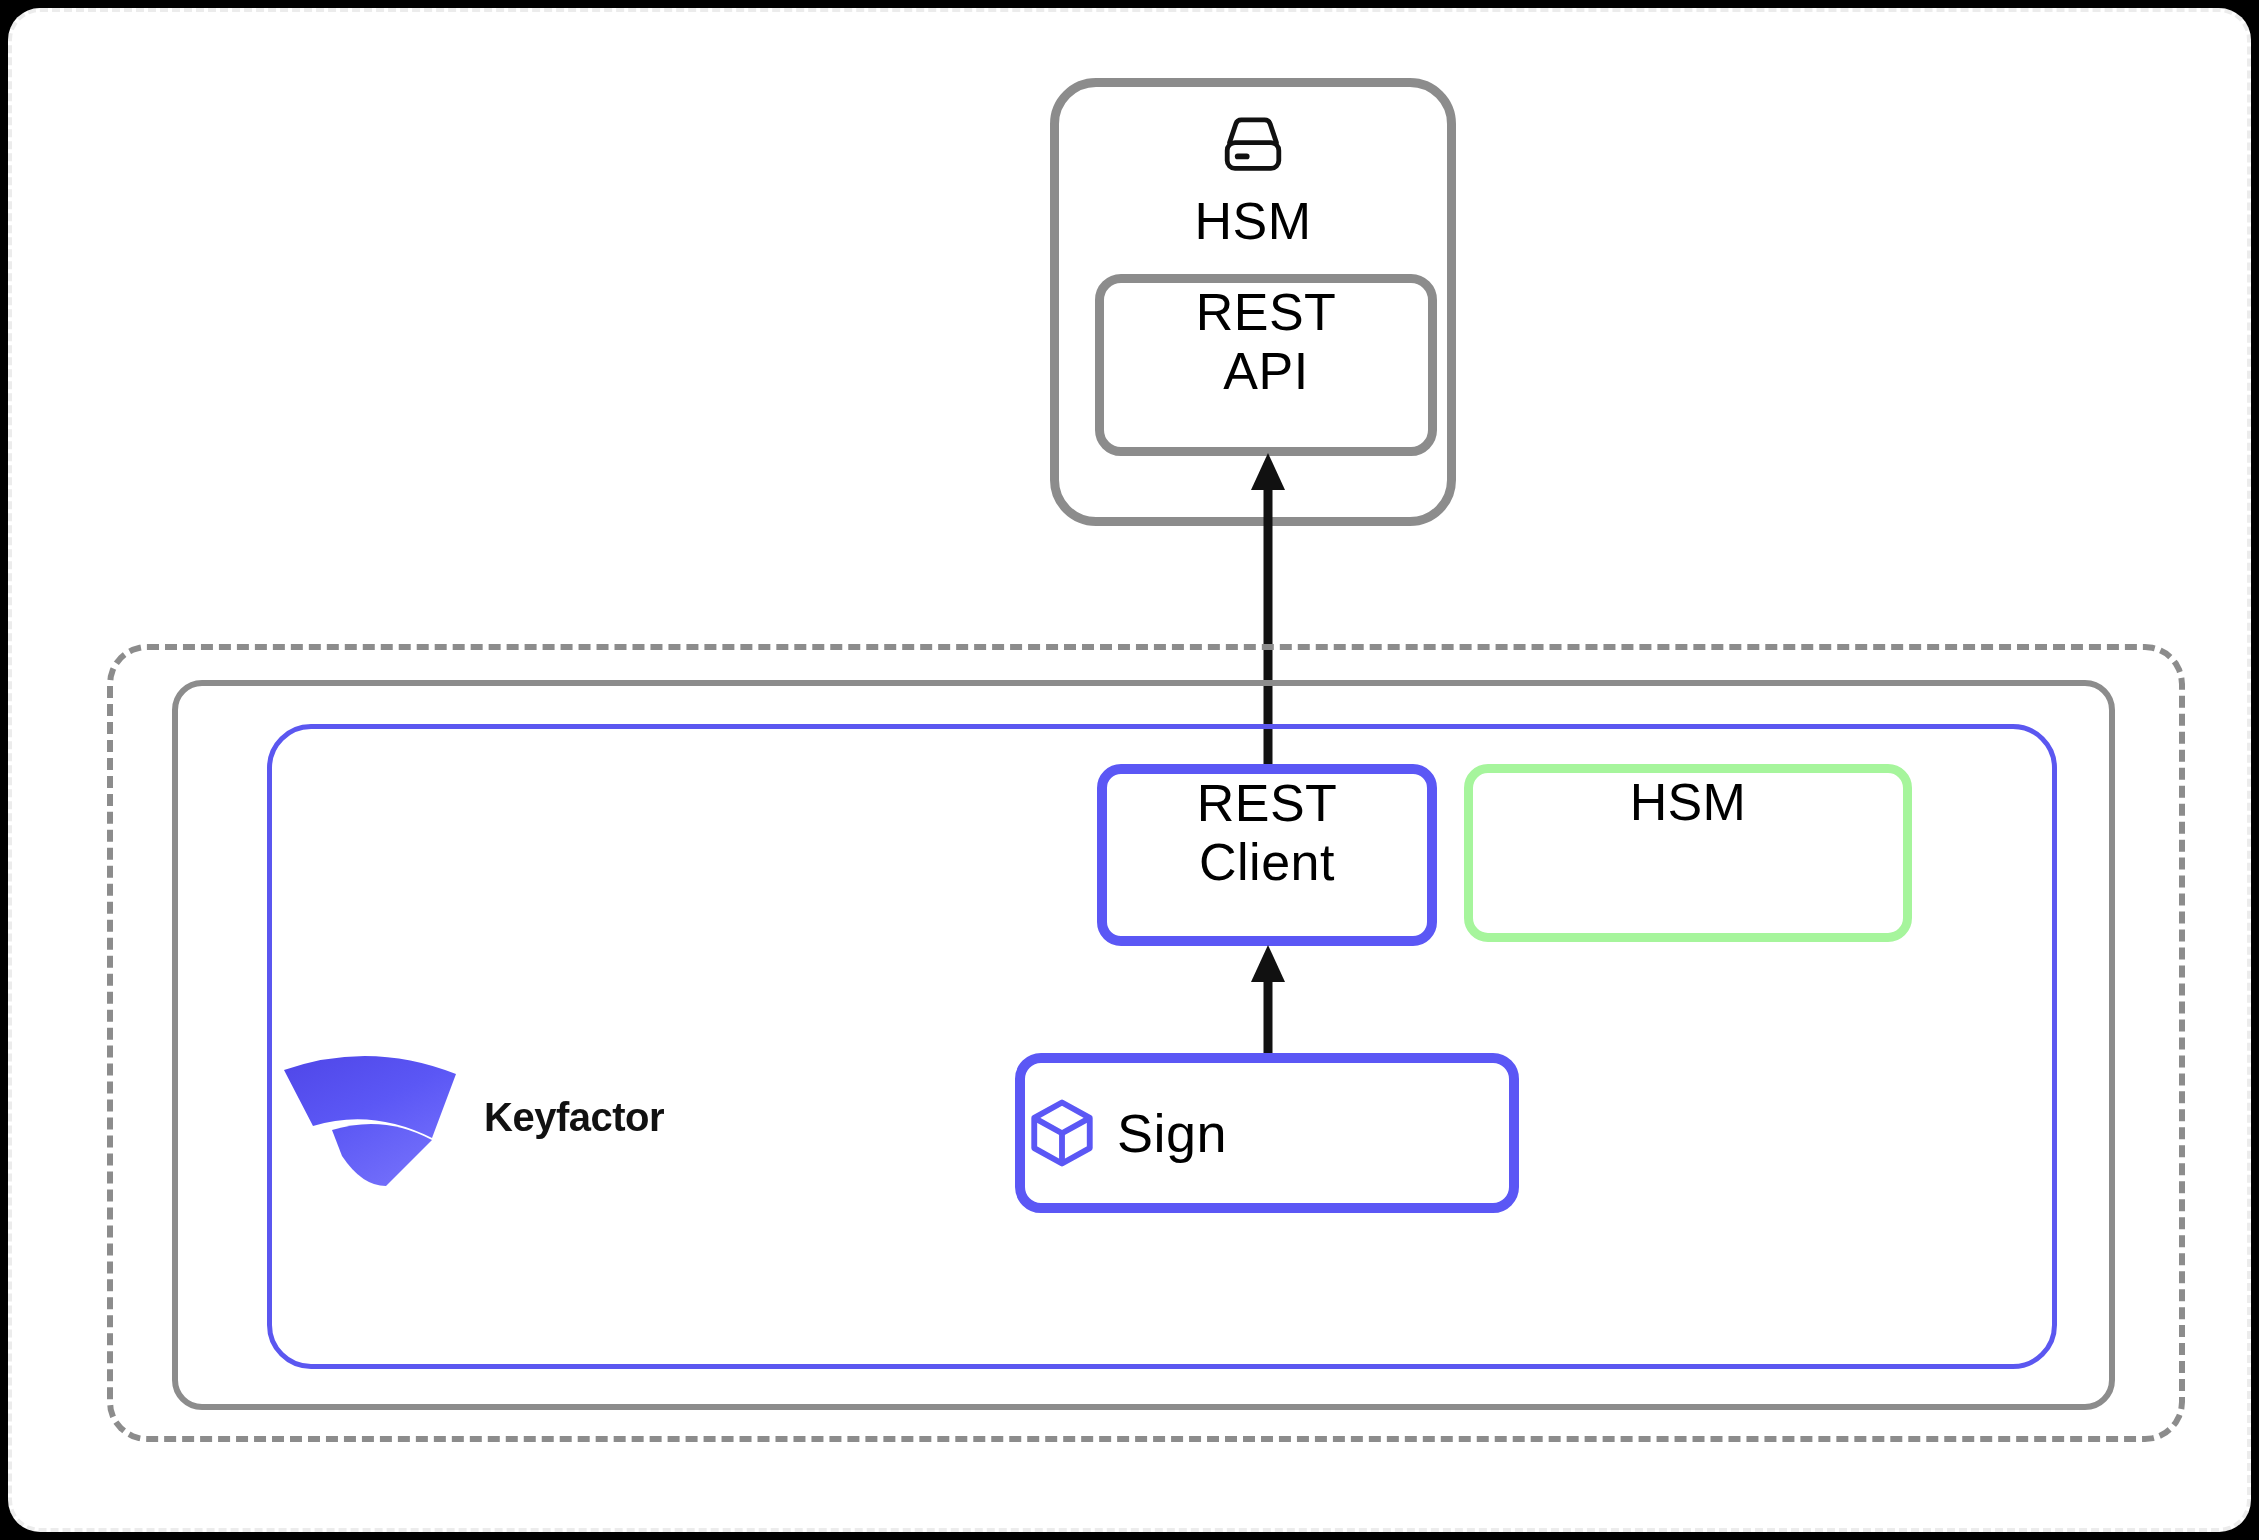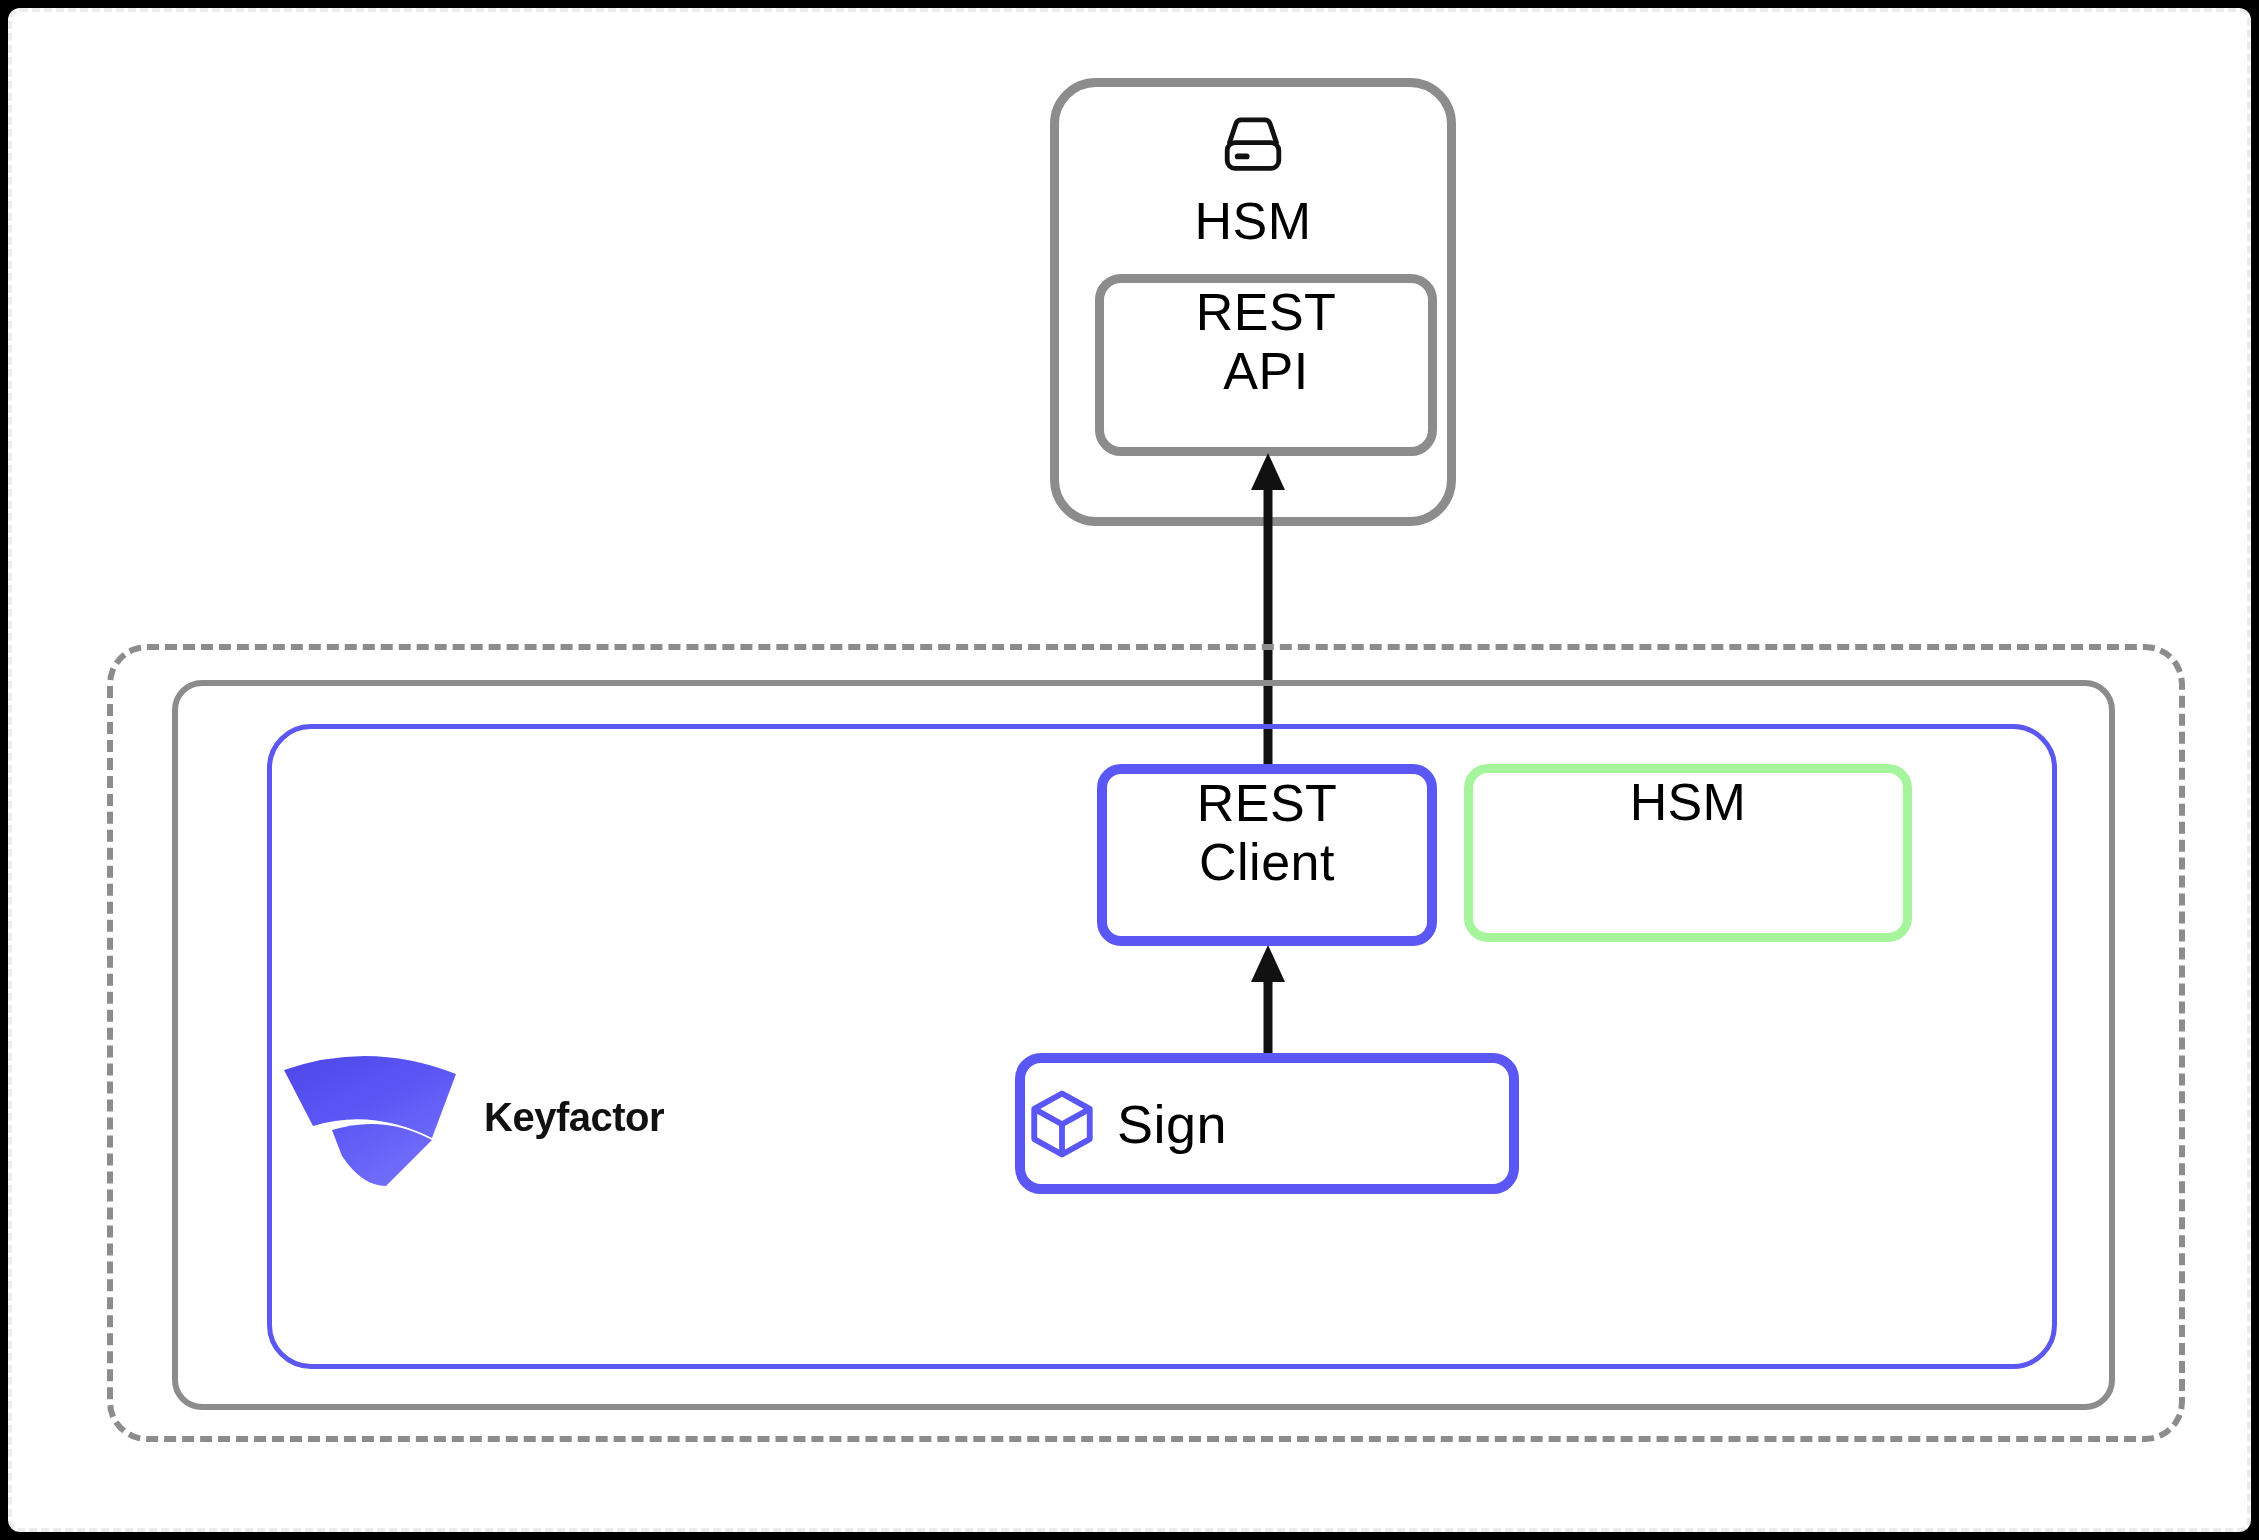--- a/index.html
+++ b/index.html
@@ -15,21 +15,21 @@
   }
 
   
   #page-card {
     position: absolute;
     left: 8px;
     top: 8px;
     width: 2243px;
     height: 1524px;
     background: #ffffff;
-    border-radius: 12px;
+    border-radius: 32px;
     border: 4px dashed #ececec;
     box-sizing: border-box;
   }
 
   
   .node {
     position: absolute;
     box-sizing: border-box;
     background: #ffffff;
     display: flex;
@@ -144,21 +144,21 @@
     font-size: 52px;
     line-height: 1.14;
     letter-spacing: 0.3px;
   }
 
   
   #sign-box {
     left: 1003px;
     top: 1041px;
     width: 504px;
-    height: 141px;
+    height: 160px;
     border: 10px solid #5b57f5;
     border-radius: 26px;
     flex-direction: row;
     gap: 18px;
   }
   #sign-cube-icon {
     width: 74px;
     height: 74px;
     display: block;
   }

